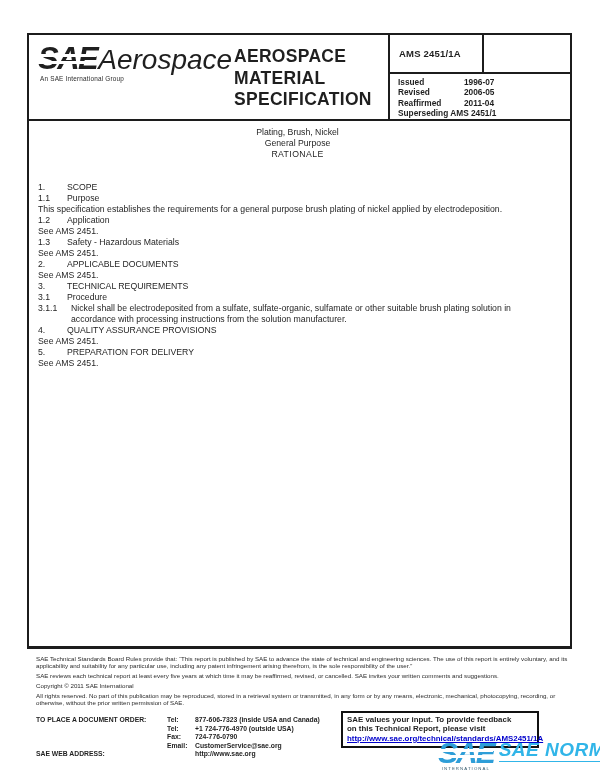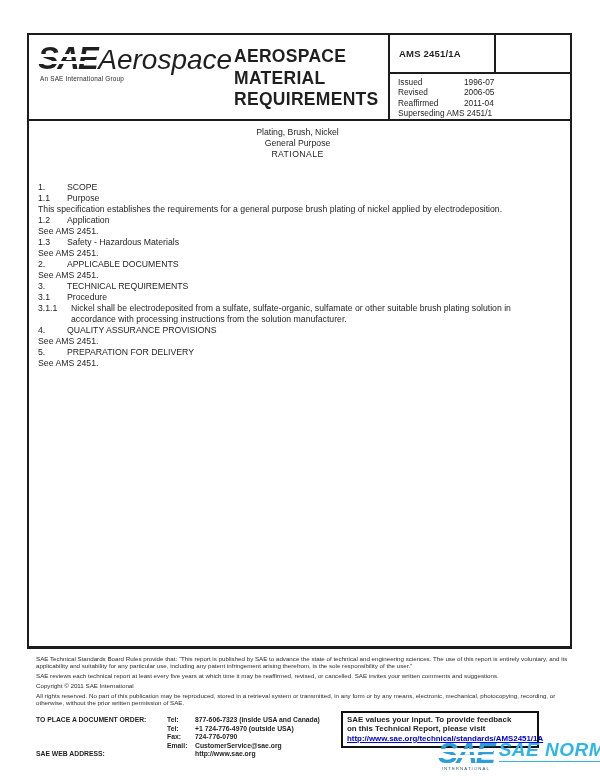--- a/index.html
+++ b/index.html
@@ -19,24 +19,24 @@
   .logo-sae{font-style:italic;font-weight:900;font-size:31px;line-height:27px;letter-spacing:-1.5px;position:relative;display:inline-block;}
   .logo-sae::before,.logo-sae::after{content:"";position:absolute;left:-1px;right:1px;height:2.5px;background:#fff;}
   .logo-sae::before{top:9px;}
   .logo-sae::after{top:16px;}
   .logo-brand{font-style:italic;font-size:28px;font-weight:400;line-height:27px;margin-left:1px;}
   .logo-tagline{font-size:6.4px;color:#2b2b2b;margin-top:2px;margin-left:2px;letter-spacing:0.2px;}
   .title-cell{flex:1;border-right:2px solid #1c1c1c;box-sizing:border-box;
     font-weight:bold;font-size:17.5px;line-height:21.5px;letter-spacing:0.3px;padding:11px 0 0 27px;}
   .right-cell{width:180px;display:flex;flex-direction:column;box-sizing:border-box;}
   .right-top{height:39px;border-bottom:2px solid #1c1c1c;display:flex;box-sizing:border-box;}
-  .doc-num{width:106px;border-right:2px solid #1c1c1c;box-sizing:border-box;display:flex;align-items:center;
+  .doc-num{width:94px;border-right:2px solid #1c1c1c;box-sizing:border-box;display:flex;align-items:center;
     padding-left:9px;font-weight:bold;font-size:9.5px;letter-spacing:0.2px;}
   .doc-num-empty{flex:1;}
-  .right-meta{padding:3px 0 0 8px;font-size:8.3px;line-height:10.4px;}
+  .right-meta{padding:3px 0 0 8px;font-size:8.3px;line-height:10.4px;font-weight:bold;}
   .meta-row{display:flex;}
   .meta-label{width:66px;flex:0 0 66px;}
   
   .body{padding:6px 13px 0 9px;font-size:8.7px;line-height:11px;}
   .body p,.body div{margin:0;}
   .t-center{text-align:center;}
   .rationale-h{margin-top:21px;letter-spacing:0.4px;}
   .rationale-t{margin-top:14px;}
   .sec{display:flex;margin-top:12.4px;}
   .sec.first{margin-top:22px;}
@@ -73,21 +73,21 @@
   <div class="doc-box">
 
     <div class="header-row">
       <div class="logo-cell">
         <div class="logo-line">
           <span class="logo-sae">SAE</span>
             <span class="logo-brand">Aerospace</span>
         </div>
         <div class="logo-tagline">An SAE International Group</div>
       </div>
-      <div class="title-cell">AEROSPACE MATERIAL REQUIREMENTS</div>
+      <div class="title-cell">AEROSPACE MATERIAL SPECIFICATION</div>
       <div class="right-cell">
         <div class="right-top">
           <div class="doc-num">AMS 2451/1A</div>
           <div class="doc-num-empty"></div>
         </div>
         <div class="right-meta">
           <div class="meta-row">
             <span class="meta-label">Issued</span>
             <span>1996-07</span>
           </div>

